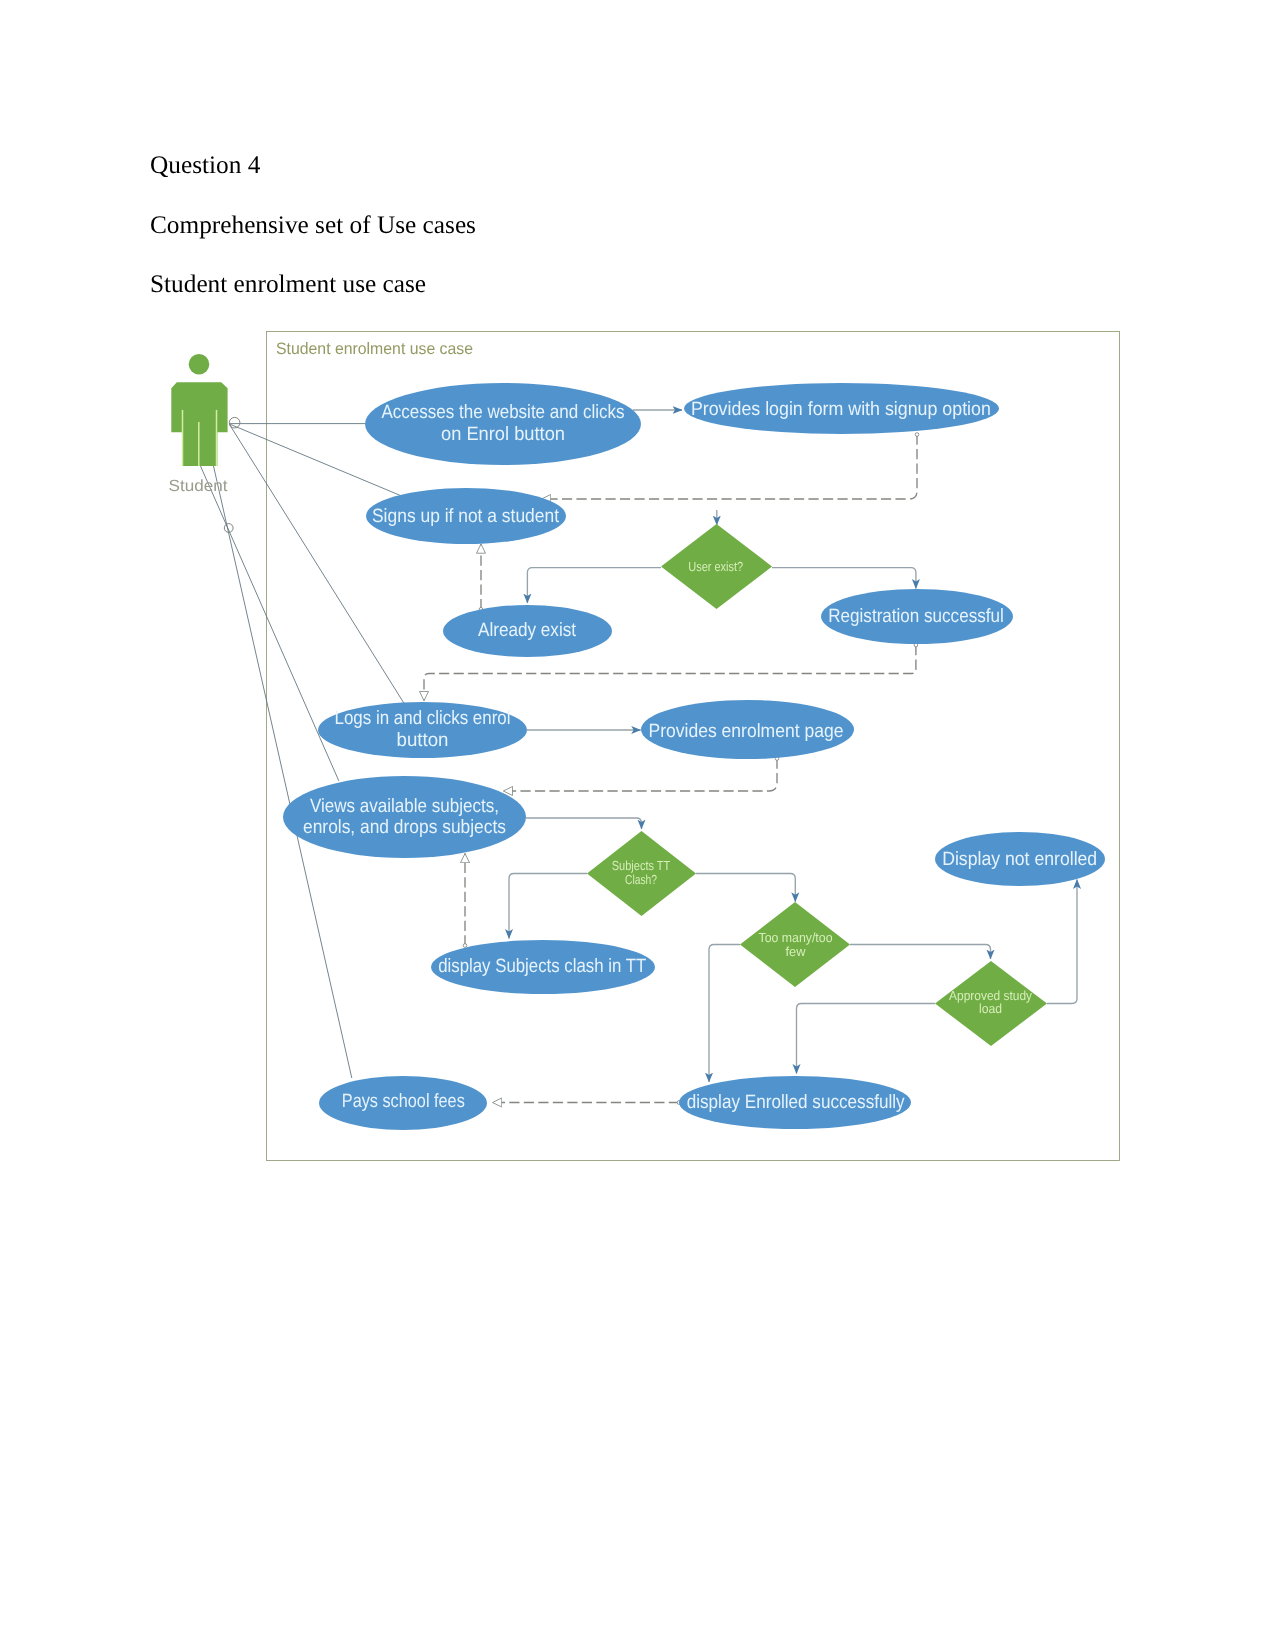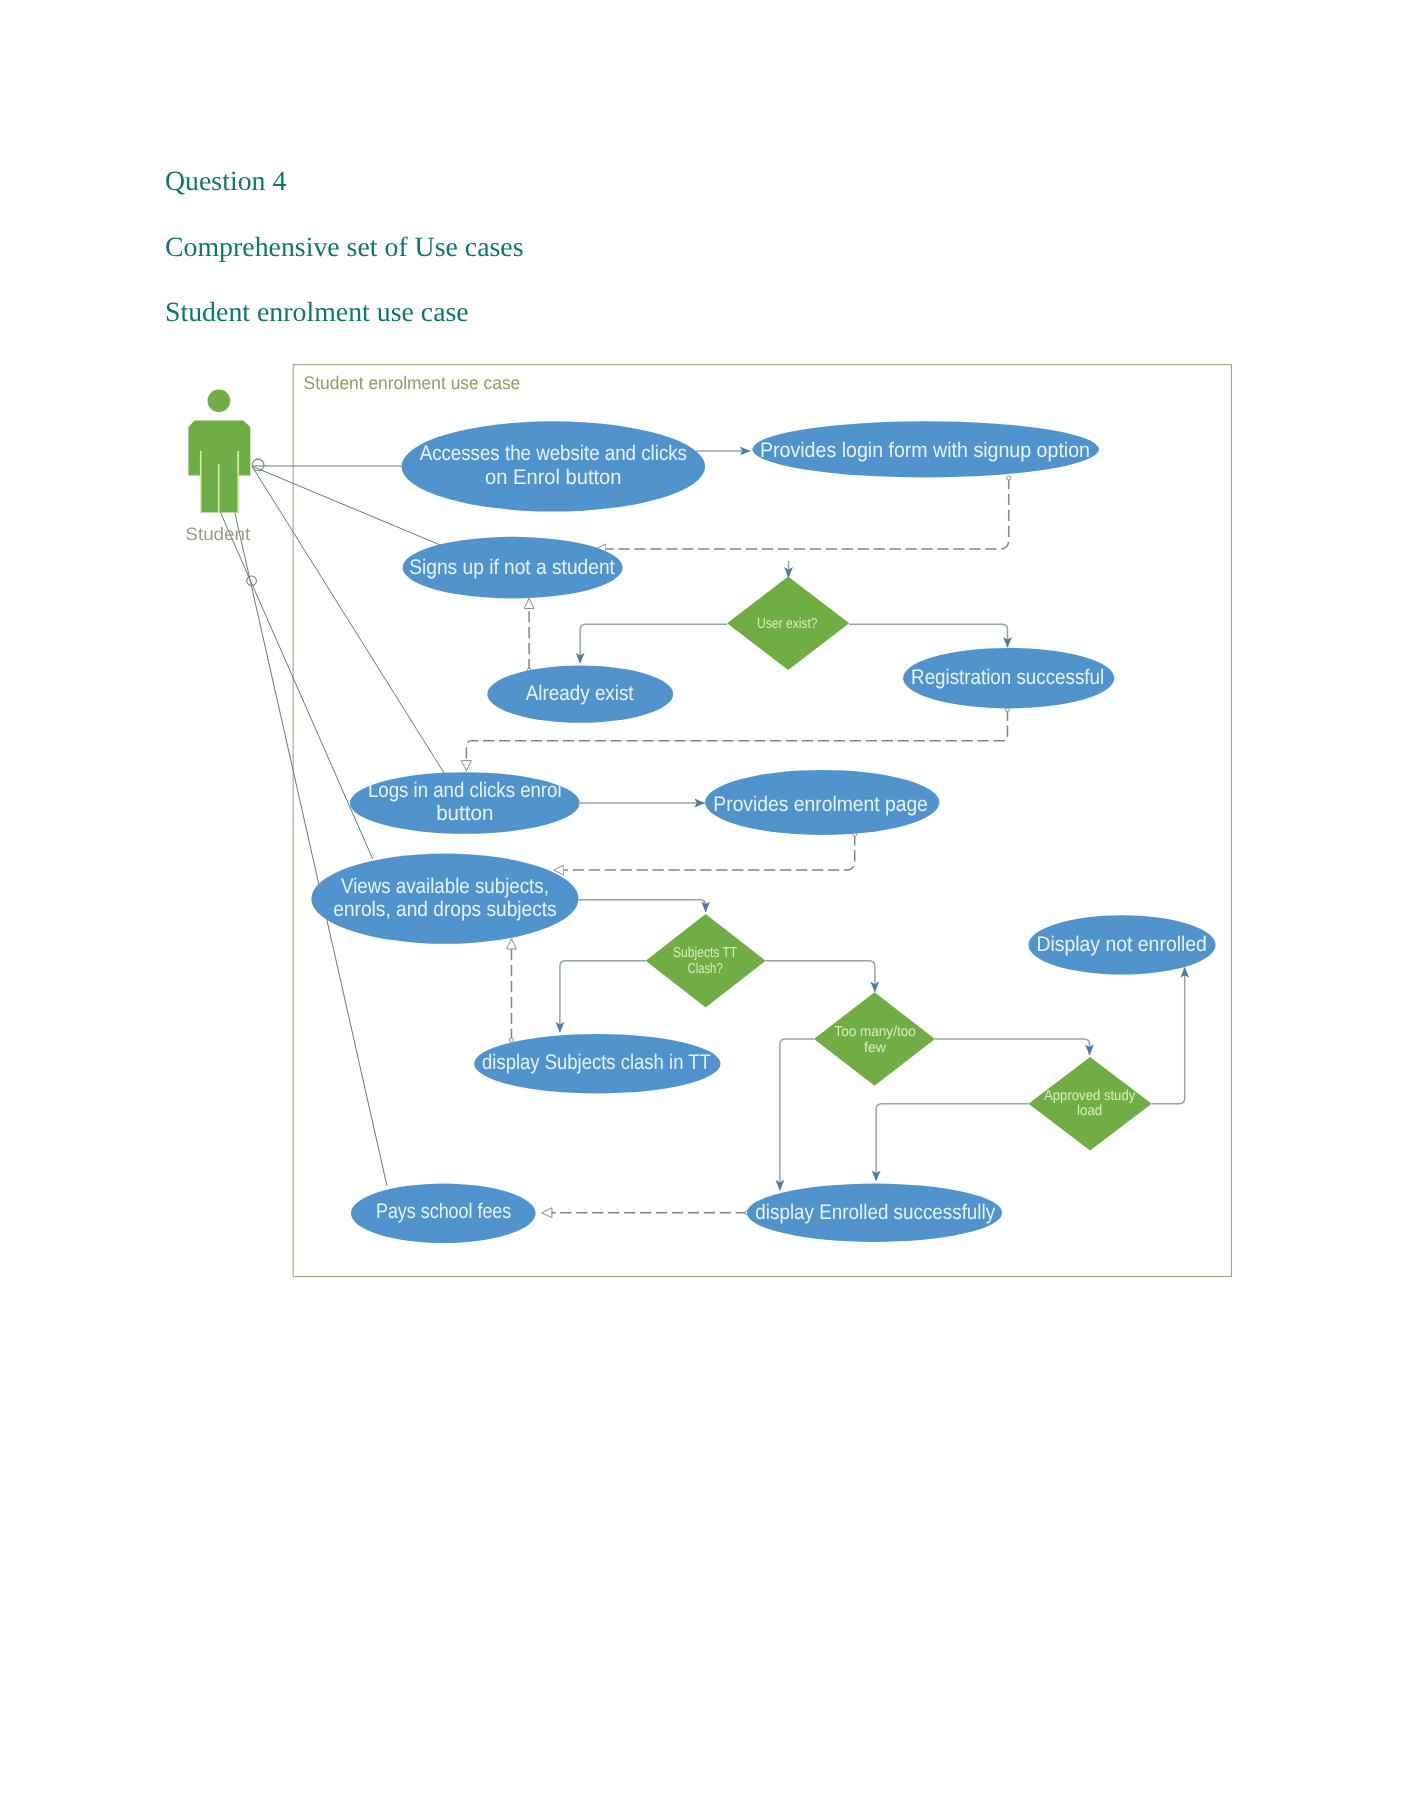--- a/index.html
+++ b/index.html
@@ -3,21 +3,21 @@
 <meta charset="utf-8">
 <title>Student enrolment use case</title>
 <style>
   html,body{margin:0;padding:0;background:#fff;}
   *{-webkit-font-smoothing:antialiased;text-rendering:geometricPrecision;}
   svg text{paint-order:stroke;}
   body{width:1275px;height:1651px;position:relative;overflow:hidden;
        font-family:"Liberation Serif",serif;}
   .page{position:absolute;inset:0;background:#ffffff;}
   .doc-text{position:absolute;left:150px;font-family:"Liberation Serif",serif;
-            font-size:25.3px;color:#0f766e;white-space:nowrap;line-height:1;}
+            font-size:25.3px;color:#000000;white-space:nowrap;line-height:1;}
   #t1{top:152.5px;}
   #t2{top:212.5px;}
   #t3{top:272px;}
   .diagram{position:absolute;left:0;top:0;}
   .frame-title{font-family:"Liberation Sans",sans-serif;font-size:16.5px;fill:var(--title-text,#949a63);}
   .uc-label{font-family:"Liberation Sans",sans-serif;font-size:19.2px;fill:var(--uc-text,#e6f3fc);
             text-anchor:middle;}
   .dec-label{font-family:"Liberation Sans",sans-serif;font-size:13.1px;fill:var(--dec-text,#d6eeb8);
              text-anchor:middle;}
   .actor-label{font-family:"Liberation Sans",sans-serif;font-size:16.2px;fill:var(--actor-label,#9a9c8c);

